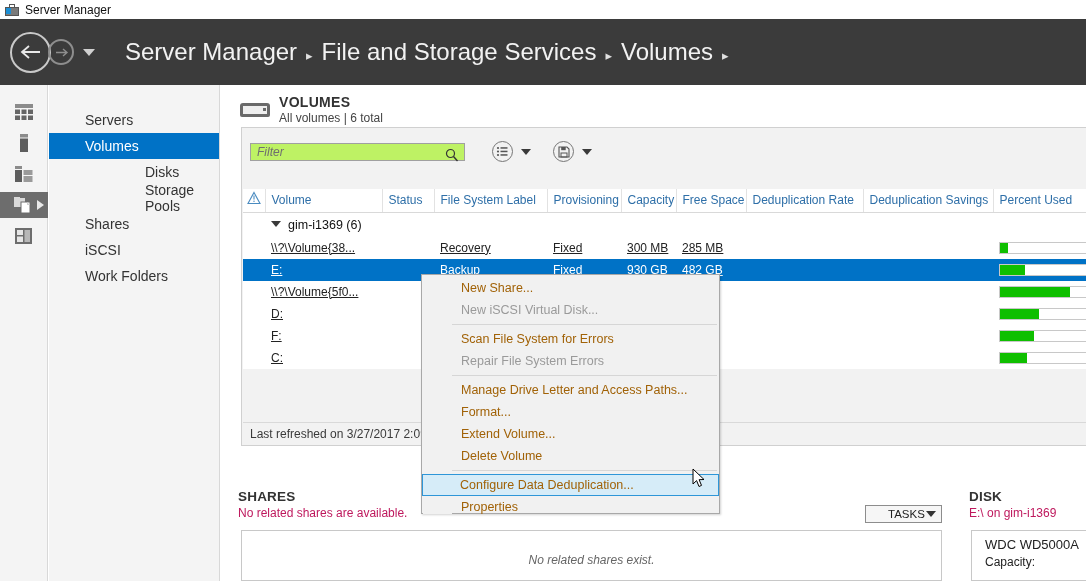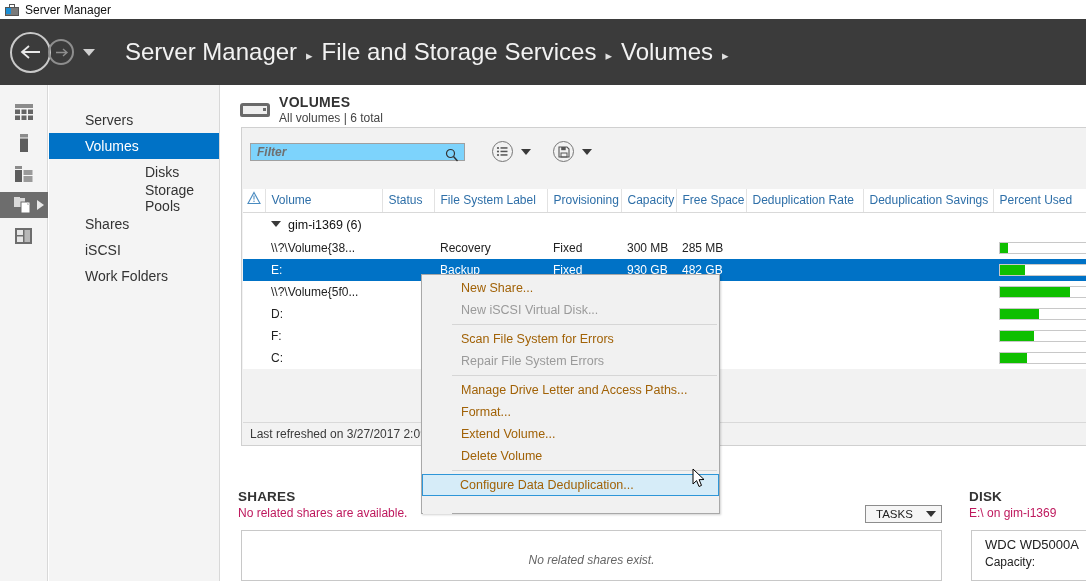--- a/index.html
+++ b/index.html
@@ -80,43 +80,43 @@
   .vol-icon .dot { position: absolute; left: 23px; top: 9px; width: 3px; height: 3px; background: #6a6a6a; }
   .vol-title { font-size: 14px; font-weight: bold; color: #333; letter-spacing: .3px; }
   .vol-sub { font-size: 12px; color: #444; margin-top: 1px; }
 
   .panel {
     position: absolute; left: 241px; top: 127px; width: 846px; height: 319px;
     background: #f2f2f2; border: 1px solid #d0d0d0; border-right: none;
   }
   .filterbar { display: flex; align-items: center; height: 47px; padding-left: 8px; }
   .filter-input {
-    width: 215px; height: 18px; background: #7dd3fc; border: 1px solid #a0a0a0;
-    display: flex; align-items: center; padding: 0 6px; position: relative; font-weight: bold;
+    width: 215px; height: 18px; background: #bef264; border: 1px solid #a0a0a0;
+    display: flex; align-items: center; padding: 0 6px; position: relative;
   }
   .filter-input span { font-size: 12px; color: #6f6f6f; font-style: italic; }
   .search-ico { position: absolute; right: 5px; top: 4px; }
   .round-btn-grp { display: flex; align-items: center; margin-left: 27px; }
   .round-btn { width: 21px; height: 21px; border: 1px solid #767676; border-radius: 50%;
     display: flex; align-items: center; justify-content: center; background: #f2f2f2; }
   .grp-caret { width: 0; height: 0; border-left: 5px solid transparent; border-right: 5px solid transparent;
     border-top: 6px solid #3a3a3a; margin-left: 8px; }
   .round-btn-grp.second { margin-left: 22px; }
 
   .table-wrap { position: absolute; left: 1px; top: 61px; width: 844px; background: #fff; }
   table.vol { border-collapse: collapse; width: 845px; table-layout: fixed; background: #fff; }
   table.vol th {
     font-size: 12px; font-weight: normal; color: #2e6fa8; text-align: left;
     padding: 2px 0 4px 6px; border-bottom: 1px solid #d9d9d9; border-right: 1px solid #e2e2e2;
     background: #fff; vertical-align: middle; white-space: nowrap;
   }
   table.vol th.warn-col { padding-left: 4px; width: 22px; }
   table.vol td { font-size: 12px; color: #222; padding: 0 0 0 6px; height: 22px; white-space: nowrap; }
   tr.grouprow td { font-size: 12.5px; color: #111; height: 24px; }
-  tr.datarow td { height: 22px; }
+  tr.datarow td { height: 22px; text-decoration: underline; }
   tr.datarow.selected { background: #0072c6; color: #fff; }
   tr.datarow.selected td { color: #fff; }
   .group-caret { display: inline-block; width: 0; height: 0;
     border-left: 5px solid transparent; border-right: 5px solid transparent;
     border-top: 6px solid #3a3a3a; margin-right: 7px; vertical-align: 2px; }
   .pct-bar { width: 96px; height: 12px; border: 1px solid #c8c8c8; background: #fff; position: relative; }
   .pct-fill { height: 100%; background: #0fbf00; }
 
   .lastref {
     position: absolute; left: 1px; bottom: 1px; width: 844px; height: 22px;
@@ -124,21 +124,21 @@
     font-size: 12px; color: #3a3a3a; display: flex; align-items: center; padding-left: 7px;
   }
 
   
   .shares-head { position: absolute; left: 238px; top: 489px; }
   .sec-title { font-size: 13.5px; font-weight: bold; color: #333; letter-spacing: .2px; }
   .sec-sub { font-size: 12px; color: #be185d; margin-top: 2px; }
   .tasks-btn {
     position: absolute; left: 865px; top: 505px; width: 77px; height: 18px;
     border: 1px solid #8d8d8d; background: #f6f6f6; display: flex; align-items: center;
-    justify-content: space-between; padding: 0 5px 0 10px;
+    justify-content: space-between; padding: 0 5px 0 22px;
   }
   .tasks-btn span { font-size: 11.5px; color: #222; }
   .tasks-caret { width: 0; height: 0; border-left: 5px solid transparent; border-right: 5px solid transparent;
     border-top: 6px solid #333; }
   .shares-box {
     position: absolute; left: 241px; top: 530px; width: 701px; height: 51px;
     background: #fff; border: 1px solid #c8c8c8;
     display: flex; align-items: center; justify-content: center;
   }
   .shares-box span { font-size: 12px; color: #666; font-style: italic; margin-top: 8px; }
@@ -507,19 +507,20 @@
     <div class="ctx-sep"></div>
     <div class="ctx-item">Scan File System for Errors</div>
     <div class="ctx-item disabled">Repair File System Errors</div>
     <div class="ctx-sep"></div>
     <div class="ctx-item">Manage Drive Letter and Access Paths...</div>
     <div class="ctx-item">Format...</div>
     <div class="ctx-item">Extend Volume...</div>
     <div class="ctx-item">Delete Volume</div>
     <div class="ctx-sep"></div>
     <div class="ctx-item hl">Configure Data Deduplication...</div>
+    <div class="ctx-item">Properties</div>
   </div>
 
   <svg class="cursor-arrow" width="14" height="21" viewBox="0 0 14 21">
     <path d="M1 1 L1 16 L4.6 12.6 L7 18.5 L9.5 17.4 L7.1 11.7 L12 11.5 Z" fill="#ffffff" stroke="#000000" stroke-width="1"></path>
   </svg>
 
 </div>
 
 </body></html>

